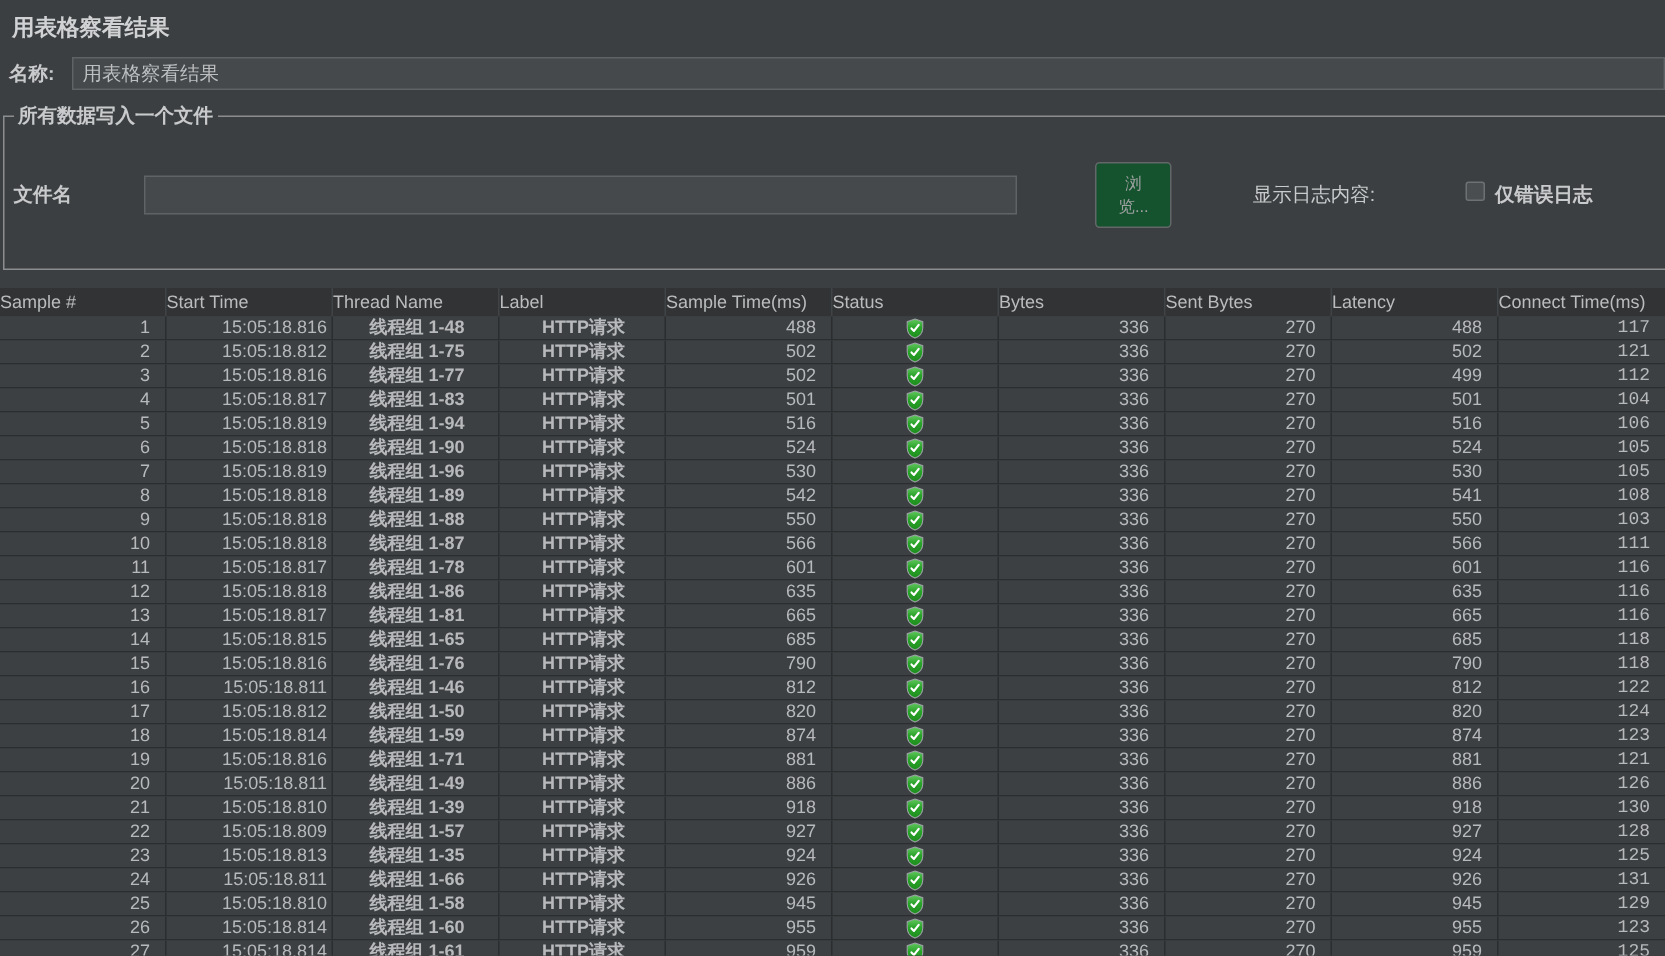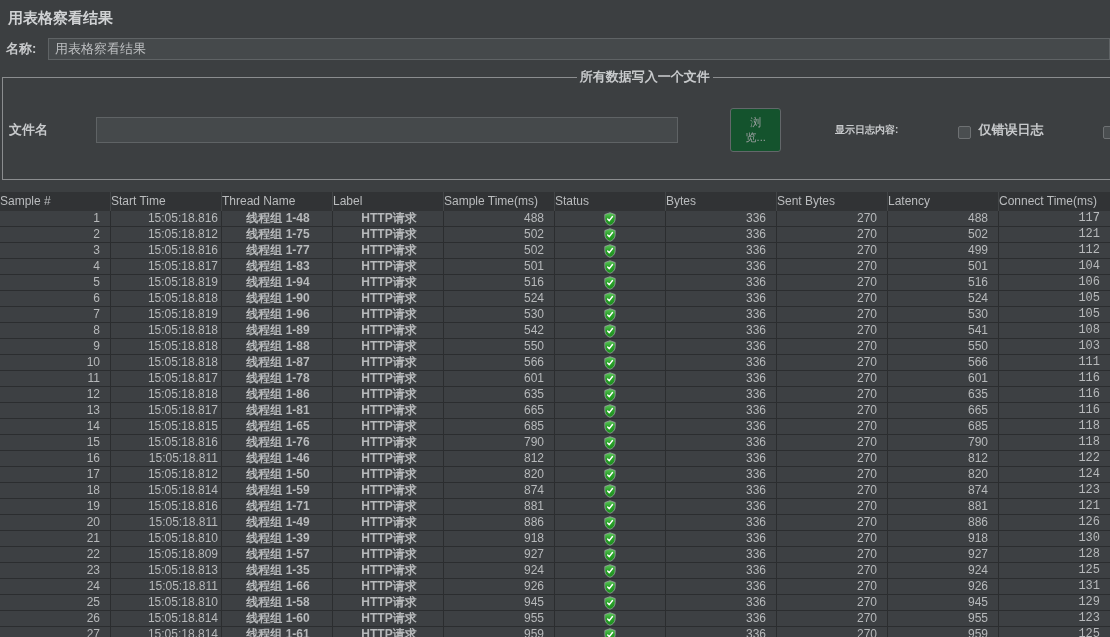--- a/index.html
+++ b/index.html
@@ -38,21 +38,20 @@
   fieldset {
     margin: 2px 0 0 2px;
     border: 1px solid #8b8d8f;
     padding: 5px 8px 10px 6px;
   }
   legend {
     font-weight: bold;
     font-size: 13px;
     color: #c8cacc;
     padding: 0 3px;
-    text-align: center;
   }
   .file-row { display: flex; align-items: center; gap: 40px; }
   .filename-label { font-weight: bold; font-size: 13px; color: #c8cacc; flex: none; }
   .filename-input {
     width: 628px;
     height: 26px;
     background: #45494b;
     border: 1px solid #5f6365;
     color: #bdbfc1;
     font-size: 13px;
@@ -66,23 +65,23 @@
     border: 1px solid #63676a;
     border-radius: 3px;
     color: #b6b8ba;
     font-size: 12px;
     padding: 5px 12px;
     cursor: pointer;
     font-family: "Liberation Sans", "DejaVu Sans", sans-serif;
   }
   .browse-btn { margin-left: 12px; font-size: 11px; color: #9fa1a3; padding: 6px 10px; }
   .config-btn { margin-left: auto; font-size: 13px; color: #c3c5c7; padding: 20px 13px; }
-  .bold-label { font-weight: bold; font-size: 10px; color: #c8cacc; margin-left: 14px; white-space: nowrap; }
+  .bold-label { font-weight: normal; font-size: 13px; color: #c8cacc; margin-left: 14px; white-space: nowrap; }
   .checkbox-group {
-    display: flex; align-items: flex-end;
+    display: flex; align-items: flex-start;
     margin-left: 20px;
     font-weight: bold; font-size: 13px; color: #c8cacc;
     cursor: pointer; white-space: nowrap;
   }
   .checkbox {
     width: 13px; height: 13px;
     background: #4a4e50;
     border: 1px solid #6e7173;
     border-radius: 2px;
     display: inline-block;

